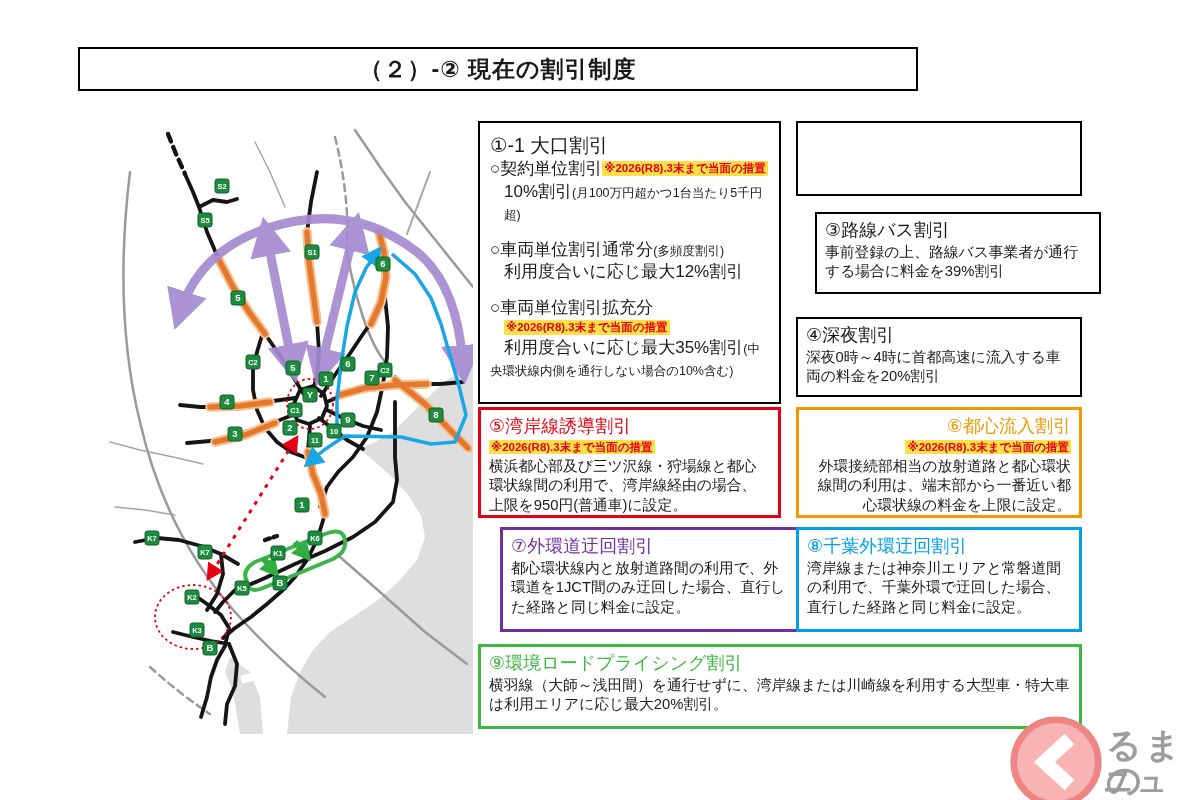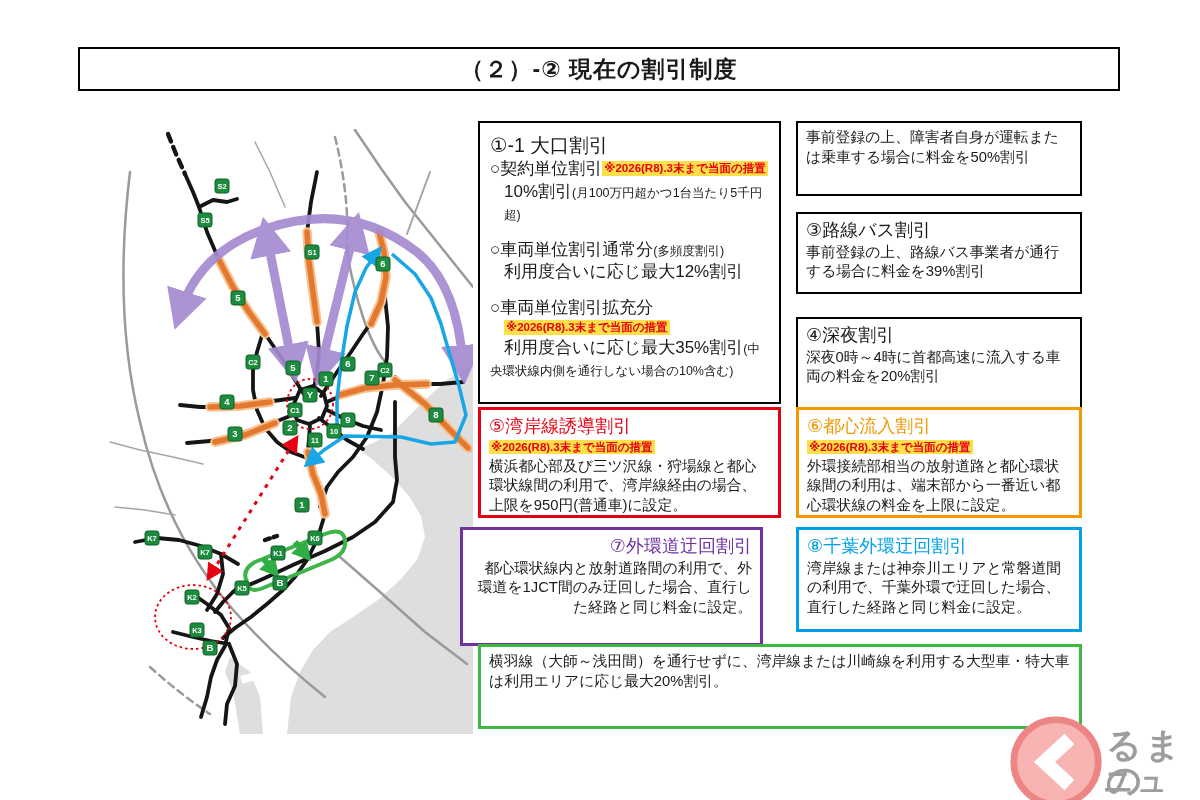--- a/index.html
+++ b/index.html
@@ -1,30 +1,30 @@
 <!DOCTYPE html>
 <html><head>
 <meta charset="utf-8">
 <style>
   html,body{margin:0;padding:0;background:#fff;}
   #stage{position:relative;width:1200px;height:800px;background:#fff;overflow:hidden;
          font-family:"Liberation Sans","DejaVu Sans",sans-serif;color:#1a1a1a;}
   
-  #titlebar{position:absolute;left:78px;top:47px;width:1042px;height:44px;border:2px solid #000;
+  #titlebar{position:absolute;left:78px;top:47px;width:840px;height:44px;border:2px solid #000;
             box-sizing:border-box;display:flex;align-items:center;justify-content:center;
             font-size:23px;font-weight:bold;letter-spacing:1px;}
   
   .jbox{position:absolute;background:#fff;border:2px solid #000000;box-sizing:border-box;padding:5px 8px;}
   .jbox .bt{font-size:18px;font-weight:500;line-height:1.25;margin-bottom:1px;}
   .jbox .bb{font-size:14.8px;line-height:1.34;}
   .cbox{border-width:3px;}
   .note{display:inline-block;background:#fde047;color:#e60012;font-weight:bold;font-size:11.5px;
         line-height:1.3;padding:0 2px;vertical-align:2px;}
   .box5 .bt{color:#e60012;}  .box5{border-color:#e60012;}
-  .box6 .bt{color:#f39800;}  .box6{border-color:#f39800;}
+  .box6 .bt{color:#f39800;}  .box6{border-color:#f39800;text-align:right;}
   .box7 .bt{color:#7030a0;}  .box7{border-color:#7030a0;}
   .box8 .bt{color:#00a0e9;}  .box8{border-color:#00a0e9;}
   .box9 .bt{color:#3cb843;}  .box9{border-color:#3cb843;}
   
   .box1{padding:10px 10px;}
   .box1 .h1{font-size:19.5px;font-weight:500;line-height:1.3;}
   .box1 .l17{font-size:17px;line-height:1.32;}
   .box1 .s13{font-size:12.5px;}
   .box1 .ind{margin-left:14px;}
   .box1 .gap{height:13px;}
@@ -304,56 +304,56 @@
     <div class="l17 ind">利用度合いに応じ最大12%割引</div>
     <div class="gap"></div>
     <div class="l17">○車両単位割引拡充分</div>
     <div class="ind"><span class="note">※2026(R8).3末まで当面の措置</span></div>
     <div class="l17">
       <span class="ind">利用度合いに応じ最大35%割引</span><span class="s13">(中央環状線内側を通行しない場合の10%含む)</span>
     </div>
   </div>
 
   <div class="jbox" style="left:796px;top:121px;width:286px;height:75px;">
-    <div class="bb">事前登録の上、障害者自身が運転または乗車する場合に料金を50%割引</div>
-  </div>
-
-  <div class="jbox" style="left:796px;top:212px;width:286px;height:82px;">
+  </div>
+
+  <div class="jbox" style="left:815px;top:212px;width:286px;height:82px;">
     <div class="bt">③路線バス割引</div>
     <div class="bb">事前登録の上、路線バス事業者が通行する場合に料金を39%割引</div>
   </div>
 
-  <div class="jbox" style="left:796px;top:317px;width:286px;height:92px;">
+  <div class="jbox" style="left:796px;top:317px;width:286px;height:80px;">
     <div class="bt">④深夜割引</div>
     <div class="bb">深夜0時～4時に首都高速に流入する車両の料金を20%割引</div>
   </div>
 
   <div class="jbox cbox box5" style="left:478px;top:407px;width:303px;height:111px;">
     <div class="bt">⑤湾岸線誘導割引</div>
     <div><span class="note">※2026(R8).3末まで当面の措置</span></div>
     <div class="bb">横浜都心部及び三ツ沢線・狩場線と都心環状線間の利用で、湾岸線経由の場合、上限を950円(普通車)に設定。</div>
   </div>
 
   <div class="jbox cbox box6" style="left:796px;top:407px;width:286px;height:111px;">
     <div class="bt">⑥都心流入割引</div>
     <div><span class="note">※2026(R8).3末まで当面の措置</span></div>
     <div class="bb">外環接続部相当の放射道路と都心環状線間の利用は、端末部から一番近い都心環状線の料金を上限に設定。</div>
   </div>
 
-  <div class="jbox cbox box7" style="left:460px;top:527px;width:303px;height:119px;text-align:right;">
+  <div class="jbox cbox box7" style="left:500px;top:527px;width:303px;height:105px;">
     <div class="bt">⑦外環道迂回割引</div>
     <div class="bb">都心環状線内と放射道路間の利用で、外環道を1JCT間のみ迂回した場合、直行した経路と同じ料金に設定。</div>
   </div>
 
   <div class="jbox cbox box8" style="left:796px;top:527px;width:286px;height:105px;">
     <div class="bt">⑧千葉外環迂回割引</div>
     <div class="bb">湾岸線または神奈川エリアと常磐道間の利用で、千葉外環で迂回した場合、直行した経路と同じ料金に設定。</div>
   </div>
 
   <div class="jbox cbox box9" style="left:478px;top:644px;width:604px;height:85px;">
+    <div class="bt">⑨環境ロードプライシング割引</div>
     <div class="bb">横羽線（大師～浅田間）を通行せずに、湾岸線または川崎線を利用する大型車・特大車は利用エリアに応じ最大20%割引。</div>
   </div>
 
   <svg id="logo-circle" viewBox="0 0 100 100">
     <circle cx="50" cy="50" r="44" fill="#f8b3b3" stroke="#ee8585" stroke-width="7"></circle>
     <path d="M64,26 L38,50 L64,74" fill="none" stroke="#ffffff" stroke-width="15" stroke-linecap="butt" stroke-linejoin="miter"></path>
   </svg>
   <div class="logo-text" id="logo-t1">るまの</div>
   <div class="logo-text" id="logo-t2">ニュース</div>
   <div id="pageno">17</div>

